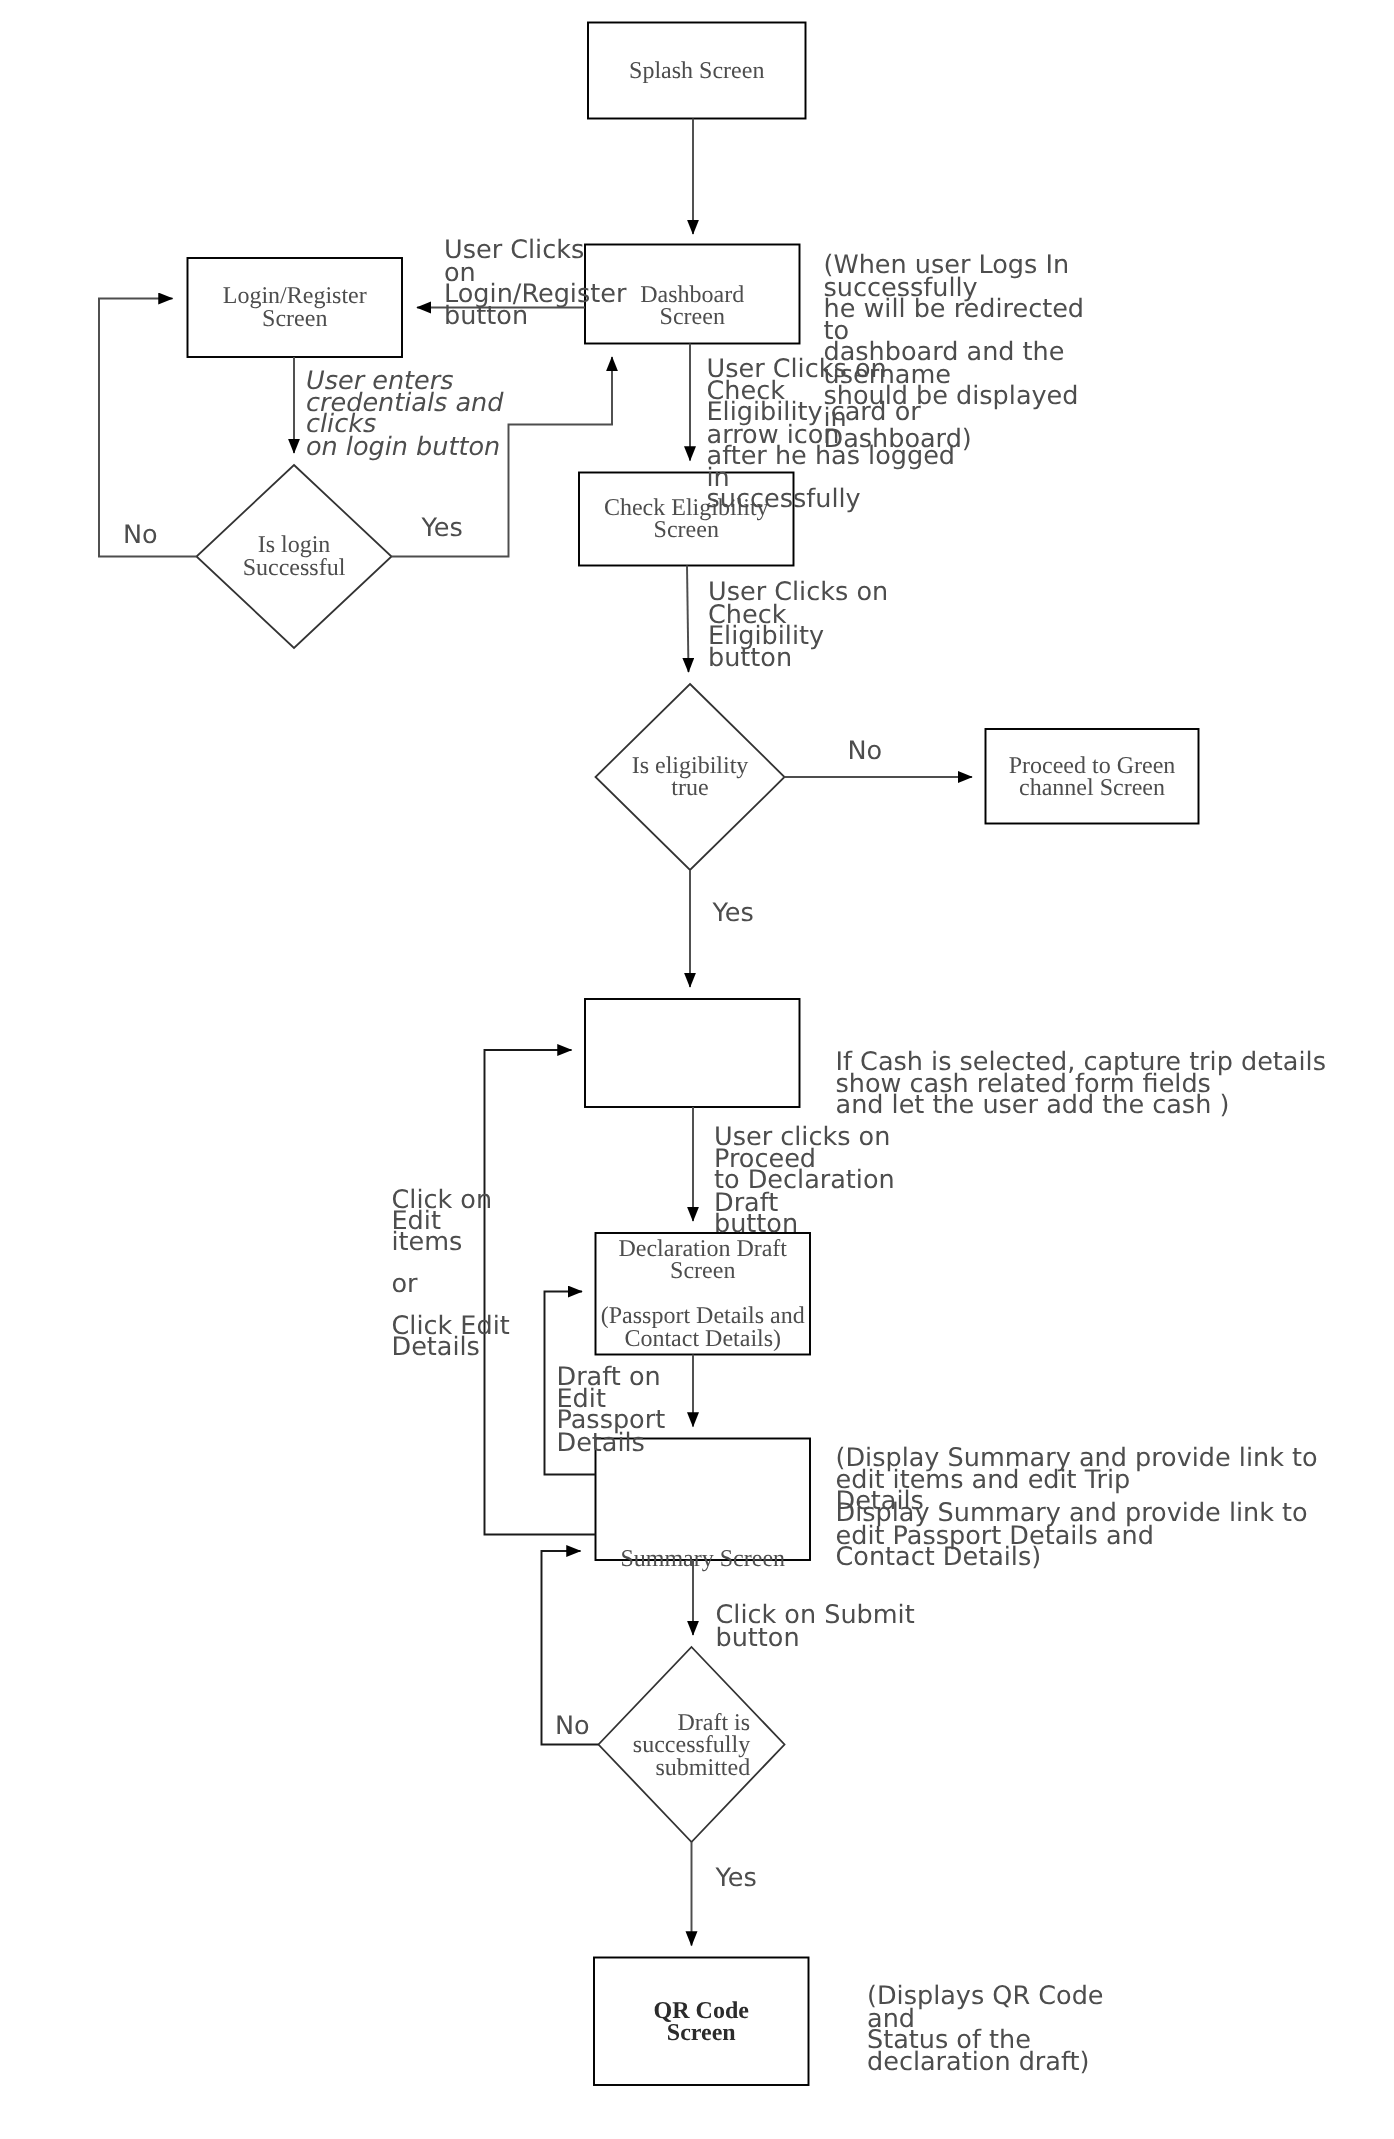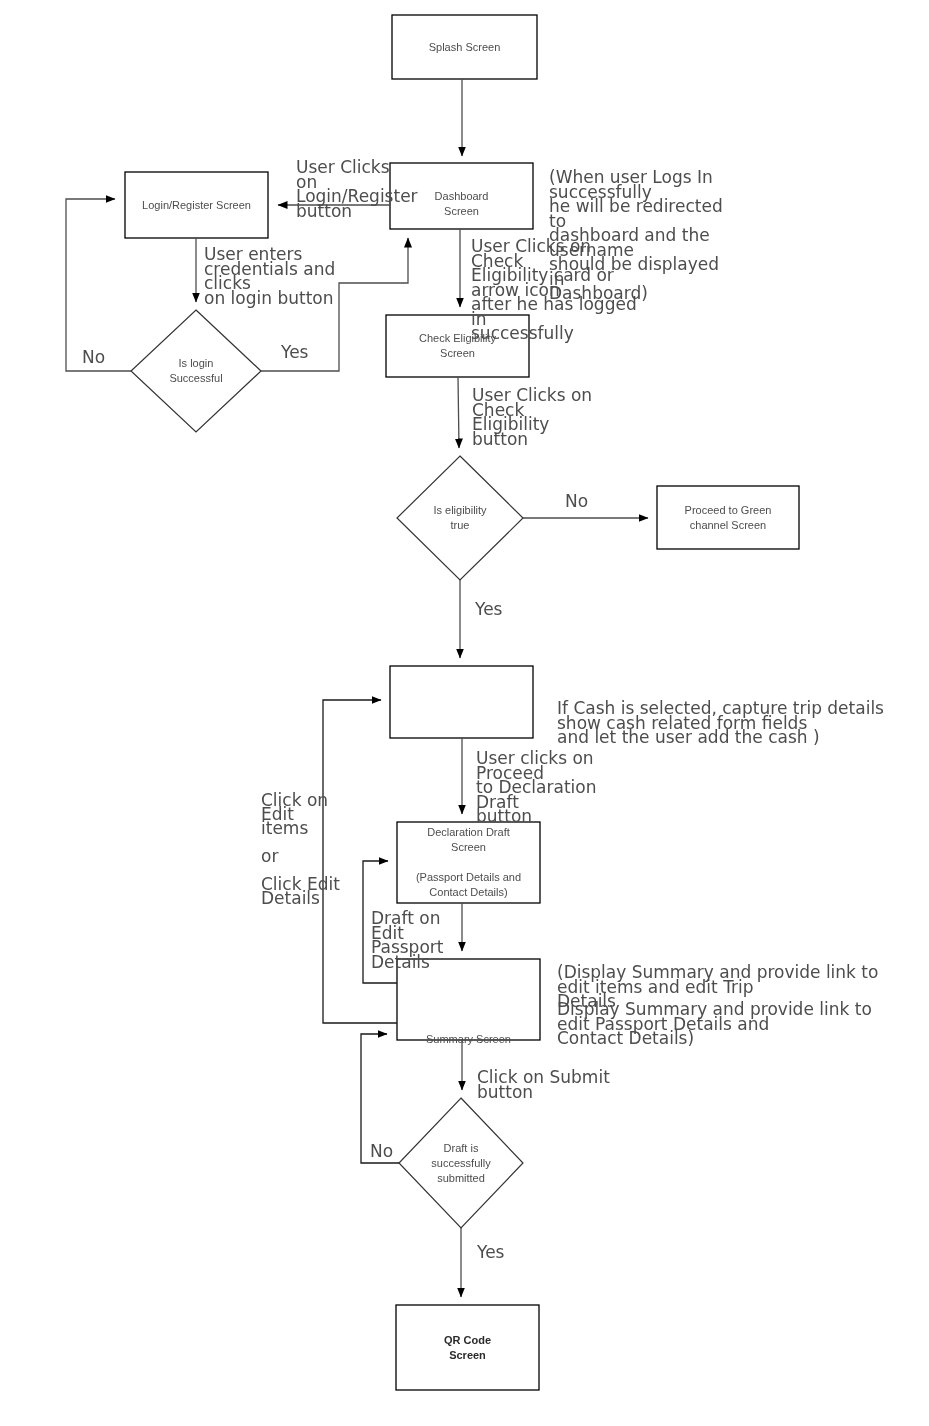--- a/index.html
+++ b/index.html
@@ -64,22 +64,22 @@
     line-height: 14.5px;
     color: #4d4d4d;
     white-space: pre-line;
   }
   .node-txt {
     position: absolute;
     display: flex;
     align-items: center;
     justify-content: center;
     text-align: center;
-    font-family: Liberation Sans, sans-serif;
-    font-size: 11px;
+    font-family: Liberation Serif, serif;
+    font-size: 16px;
     line-height: 15px;
     color: #4d4d4d;
     white-space: pre-line;
   }
   .node-txt.bold {
     font-weight: bold;
     color: #2b2b2b;
   }
 </style>
 </head>
@@ -153,30 +153,30 @@
     <div class="node-txt" style="left:397px; top:488px; width:126px; height:60px;">Is eligibility
 true</div>
     <div class="node-txt" style="left:657px; top:486px; width:142px; height:63px;">Proceed to Green
 channel Screen</div>
     <div class="node-txt" style="left:397px; top:822px; width:143px; height:81px;">Declaration Draft
 Screen
 
 (Passport Details and
 Contact Details)</div>
     <div class="node-txt" style="left:397px; top:959px; width:143px; height:81px;margin-top:40px;">Summary Screen</div>
-    <div class="node-txt" style="left:399px; top:1133px; width:124px; height:60px;">Draft is
+    <div class="node-txt" style="left:399px; top:1133px; width:124px; height:60px;text-align:right;">Draft is
 successfully
 submitted</div>
     <div class="node-txt bold" style="left:396px; top:1305px; width:143px; height:85px;">QR Code
 Screen</div>
 
     <div class="lbl" style="left:296px; top:160px; width:110px;">User Clicks on
 Login/Register
 button</div>
-    <div class="lbl" style="left:204px; top:247px; width:140px;">User enters
+    <div class="lbl" style="left:204px; top:247px; width:140px;font-style:italic;">User enters
 credentials and clicks
 on login button</div>
     <div class="lbl" style="left:82px; top:350px;">No</div>
     <div class="lbl" style="left:281px; top:345px;">Yes</div>
     <div class="lbl" style="left:471px; top:239px; width:170px;">User Clicks on Check
 Eligibility card or arrow icon
 after he has logged in
 successfully</div>
     <div class="lbl" style="left:472px; top:388px; width:130px;">User Clicks on
 Check Eligibility
@@ -204,15 +204,18 @@
 he will be redirected to
 dashboard and the username
 should be displayed in
 Dashboard)</div>
     <div class="lbl" style="left:557px; top:701px; width:360px;">If Cash is selected, capture trip details show cash related form fields
 and let the user add the cash )</div>
     <div class="lbl" style="left:557px; top:965px; width:350px;">(Display Summary and provide link to edit items and edit Trip
 Details</div>
     <div class="lbl" style="left:557px; top:1002px; width:350px;">Display Summary and provide link to edit Passport Details and
 Contact Details)</div>
+    <div class="lbl" style="left:578px; top:1324px; width:180px;">(Displays QR Code and
+Status of the
+declaration draft)</div>
 
   </div>
 </div>
 
 </body></html>

